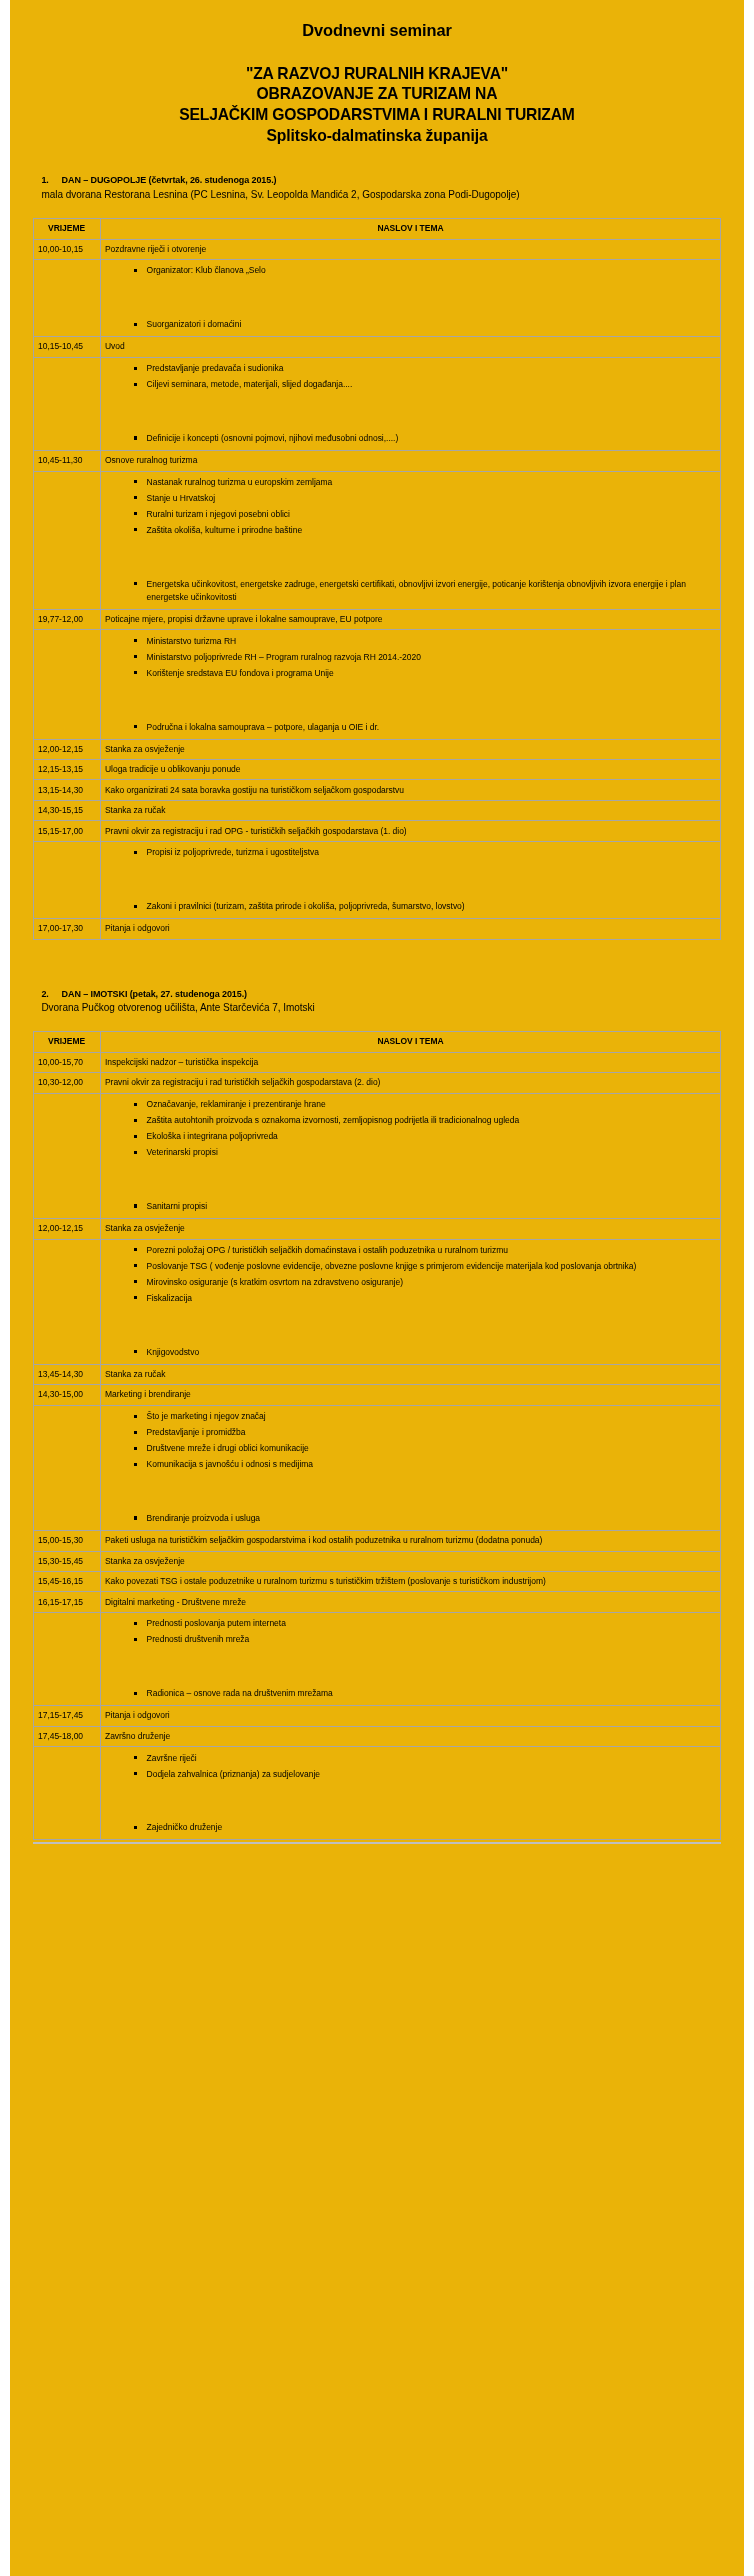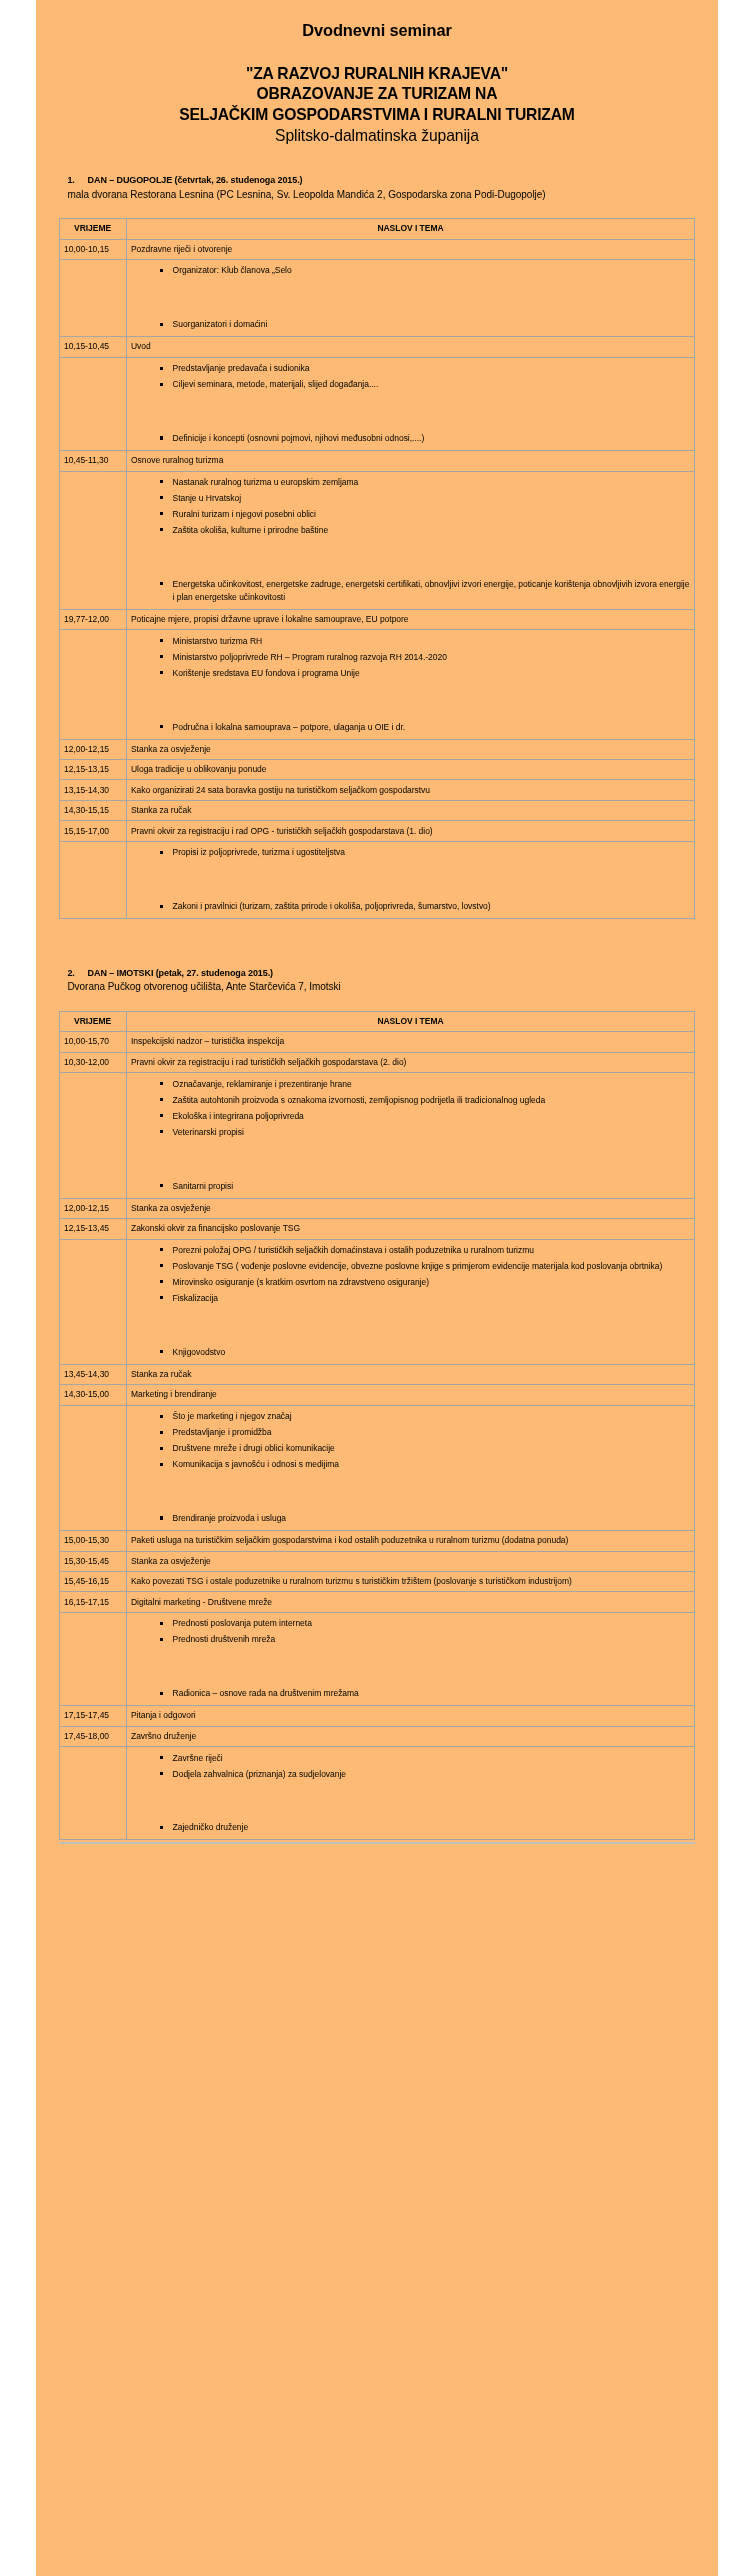--- a/index.html
+++ b/index.html
@@ -7,24 +7,24 @@
     margin: 0;
     padding: 0;
     background: #ffffff;
   }
   body {
     font-family: "Liberation Sans", sans-serif;
     color: #000000;
     -webkit-font-smoothing: antialiased;
   }
   .page {
-    width: 682px;
+    width: 734px;
     min-height: 2576px;
     margin: 0 auto;
-    background: #fdba74;
+    background: #eab308;
     box-sizing: border-box;
     padding: 11.3px 22.6px 25px 22.6px;
     position: relative;
   }
 
   
   .title-block {
     text-align: center;
     margin: 0 0 0 0;
   }
@@ -42,21 +42,21 @@
     font-size: 15.7px;
     font-weight: bold;
     line-height: 1.32;
     letter-spacing: -0.2px;
   }
   .title-main .ln {
     display: block;
   }
   .title-sub {
     font-size: 15.7px;
-    font-weight: normal;
+    font-weight: bold;
     line-height: 1.32;
     letter-spacing: -0.1px;
   }
   .title-tagline {
     font-size: 14.5px;
     font-weight: bold;
     margin-top: 19px;
     letter-spacing: -0.1px;
   }
 
@@ -280,20 +280,24 @@
               <td class="topic-main">Pravni okvir za registraciju i rad OPG - turističkih seljačkih gospodarstava (1. dio)</td>
             </tr>
             <tr>
               <td class="time"></td>
               <td class="topic-empty">
                 <ul class="bullets">
                   <li>Propisi iz poljoprivrede, turizma i ugostiteljstva</li>
                   <li>Zakoni i pravilnici (turizam, zaštita prirode i okoliša, poljoprivreda, šumarstvo, lovstvo)</li>
                 </ul>
               </td>
+            </tr>
+            <tr>
+              <td class="time">17,00-17,30</td>
+              <td class="topic-main">Pitanja i odgovori</td>
             </tr>
           </tbody>
         </table>
       </div>
       <div class="day-section second">
         <div class="day-heading">
           <span class="day-num">2.</span>
           <span class="day-title">DAN – IMOTSKI (petak, 27. studenoga 2015.)</span>
         </div>
         <div class="day-venue">Dvorana Pučkog otvorenog učilišta, Ante Starčevića 7, Imotski</div>
@@ -327,24 +331,20 @@
                   <li>Veterinarski propisi</li>
                   <li>Sanitarni propisi</li>
                 </ul>
               </td>
             </tr>
             <tr>
               <td class="time">12,00-12,15</td>
               <td class="topic-main">Stanka za osvježenje</td>
             </tr>
             <tr>
-              <td class="time">12,15-13,45</td>
-              <td class="topic-main">Zakonski okvir za financijsko poslovanje TSG</td>
-            </tr>
-            <tr>
               <td class="time"></td>
               <td class="topic-empty">
                 <ul class="bullets">
                   <li>Porezni položaj OPG / turističkih seljačkih domaćinstava i ostalih poduzetnika u ruralnom turizmu</li>
                   <li>Poslovanje TSG ( vođenje poslovne evidencije, obvezne poslovne knjige s primjerom evidencije materijala kod poslovanja obrtnika)</li>
                   <li>Mirovinsko osiguranje (s kratkim osvrtom na zdravstveno osiguranje)</li>
                   <li>Fiskalizacija</li>
                   <li>Knjigovodstvo</li>
                 </ul>
               </td>

